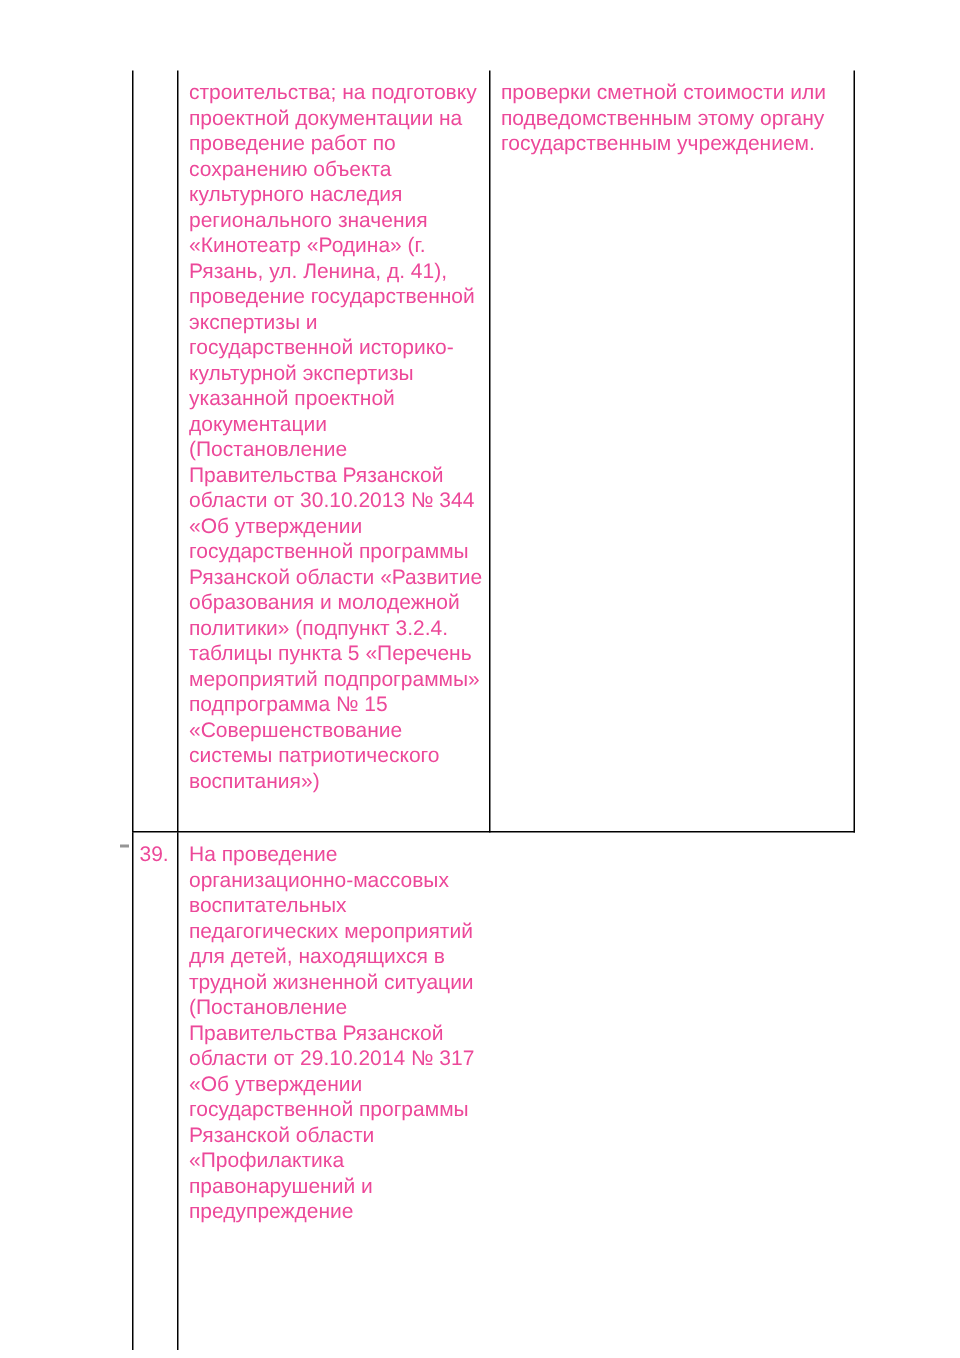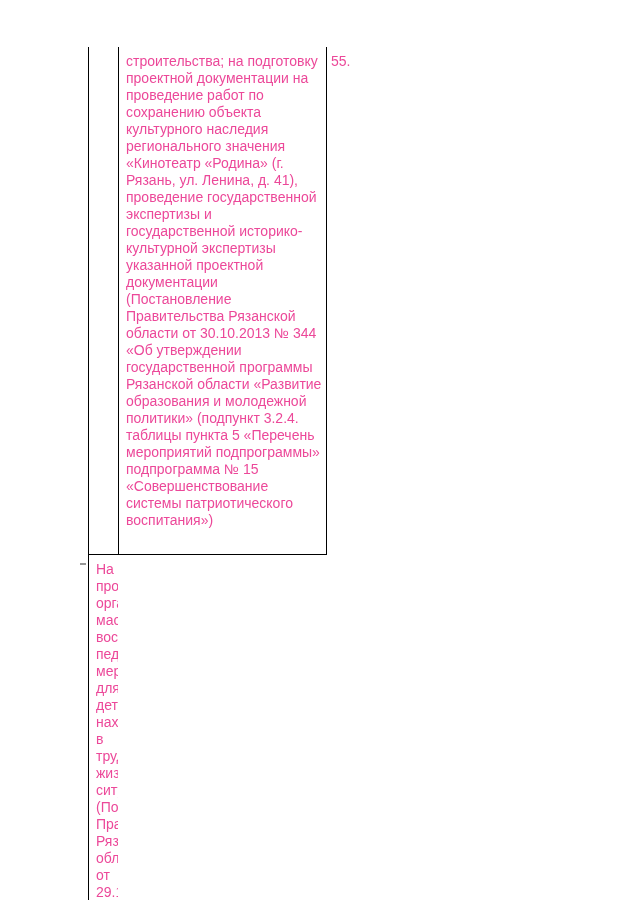--- a/index.html
+++ b/index.html
@@ -64,21 +64,22 @@
 </style>
 </head>
 <body>
 
 <div class="page">
 
   <div class="doc-table">
 
     <div class="cell num row-first"></div>
     <div class="cell purpose row-first">строительства; на подготовку проектной документации на проведение работ по сохранению объекта культурного наследия регионального значения «Кинотеатр «Родина» (г. Рязань, ул. Ленина, д. 41), проведение государственной экспертизы и государственной историко-культурной экспертизы указанной проектной документации (Постановление Правительства Рязанской области от 30.10.2013 № 344 «Об утверждении государственной программы Рязанской области «Развитие образования и молодежной политики» (подпункт 3.2.4. таблицы пункта 5 «Перечень мероприятий подпрограммы» подпрограмма № 15 «Совершенствование системы патриотического воспитания»)</div>
+    <div class="cell documents row-first col-last">проверки сметной стоимости или подведомственным этому органу государственным учреждением.</div>
 
-    <div class="cell num">55.</div>
+    <div class="cell num">39.</div>
     <div class="cell purpose">На проведение организационно-массовых воспитательных педагогических мероприятий для детей, находящихся в трудной жизненной ситуации (Постановление Правительства Рязанской области от 29.10.2014 № 317 «Об утверждении государственной программы Рязанской области «Профилактика правонарушений и предупреждение</div>
 
   </div>
 
   <div class="scan-artifact"></div>
 
 </div>
 
 </body></html>

